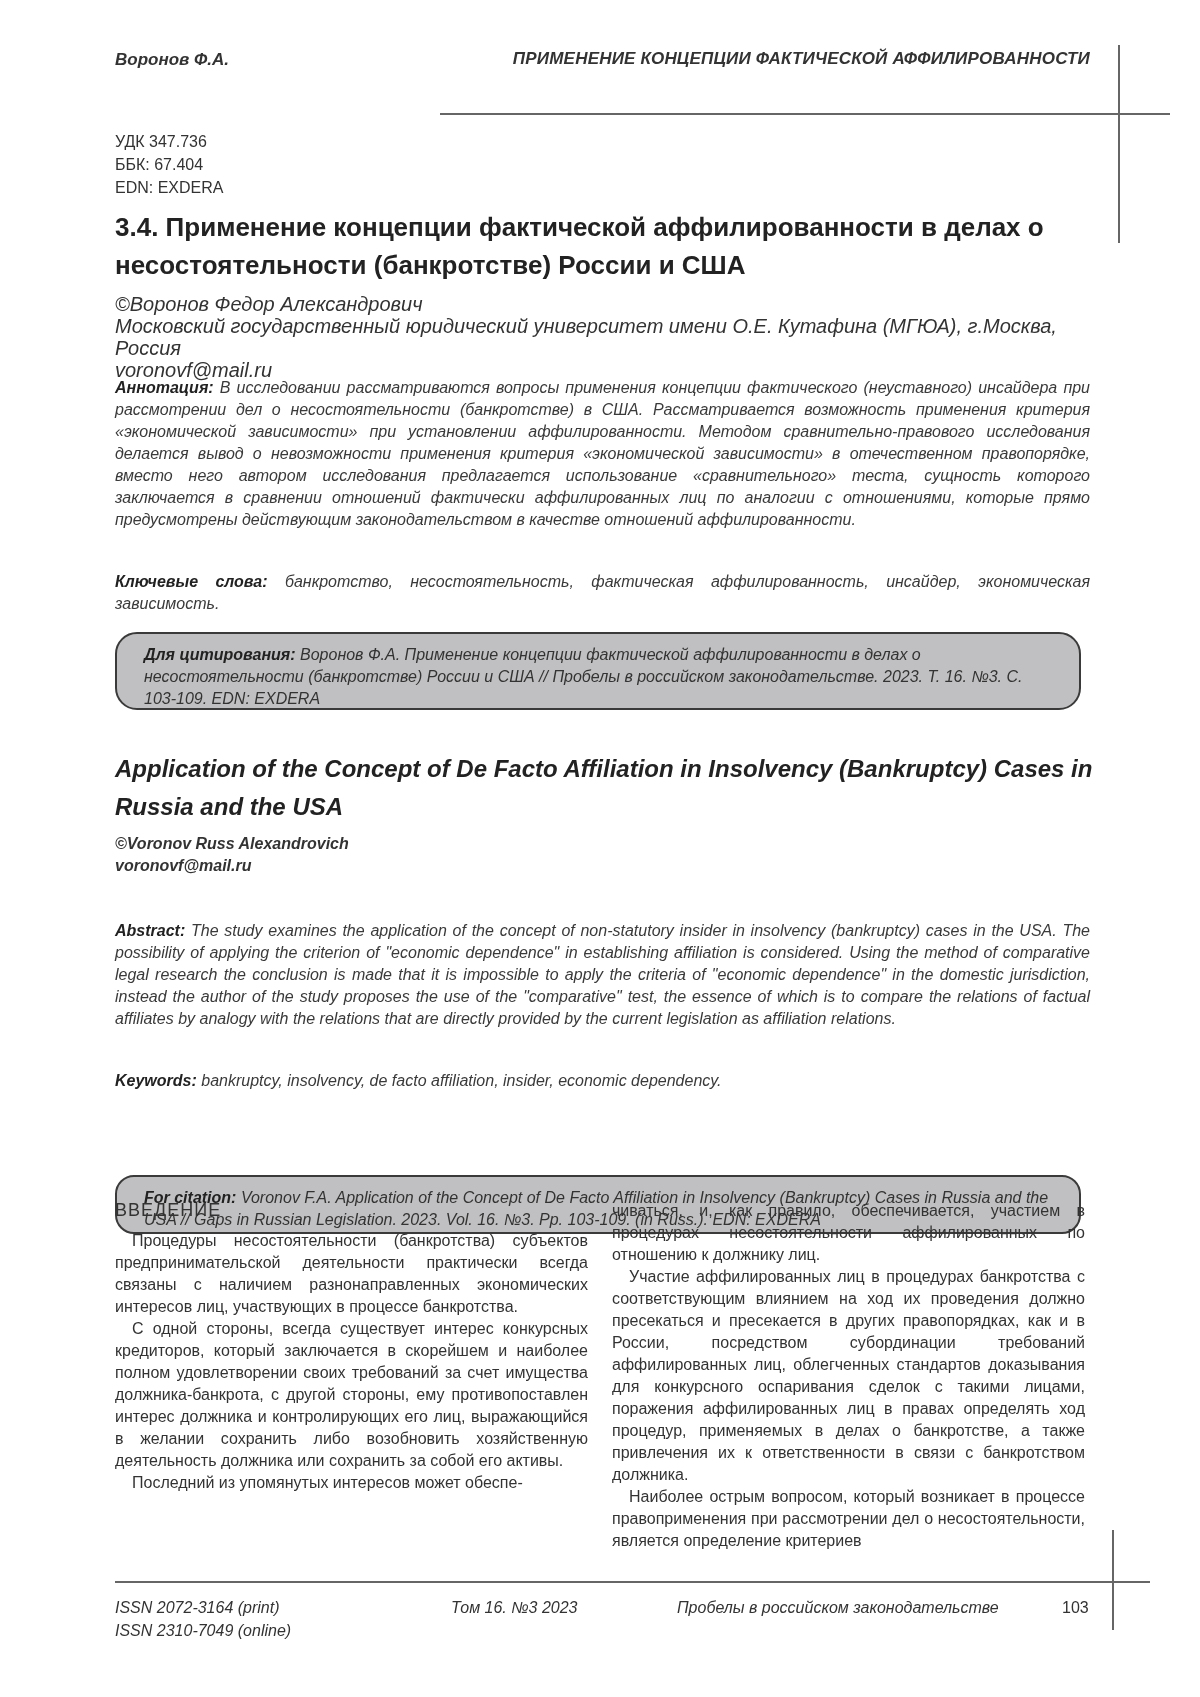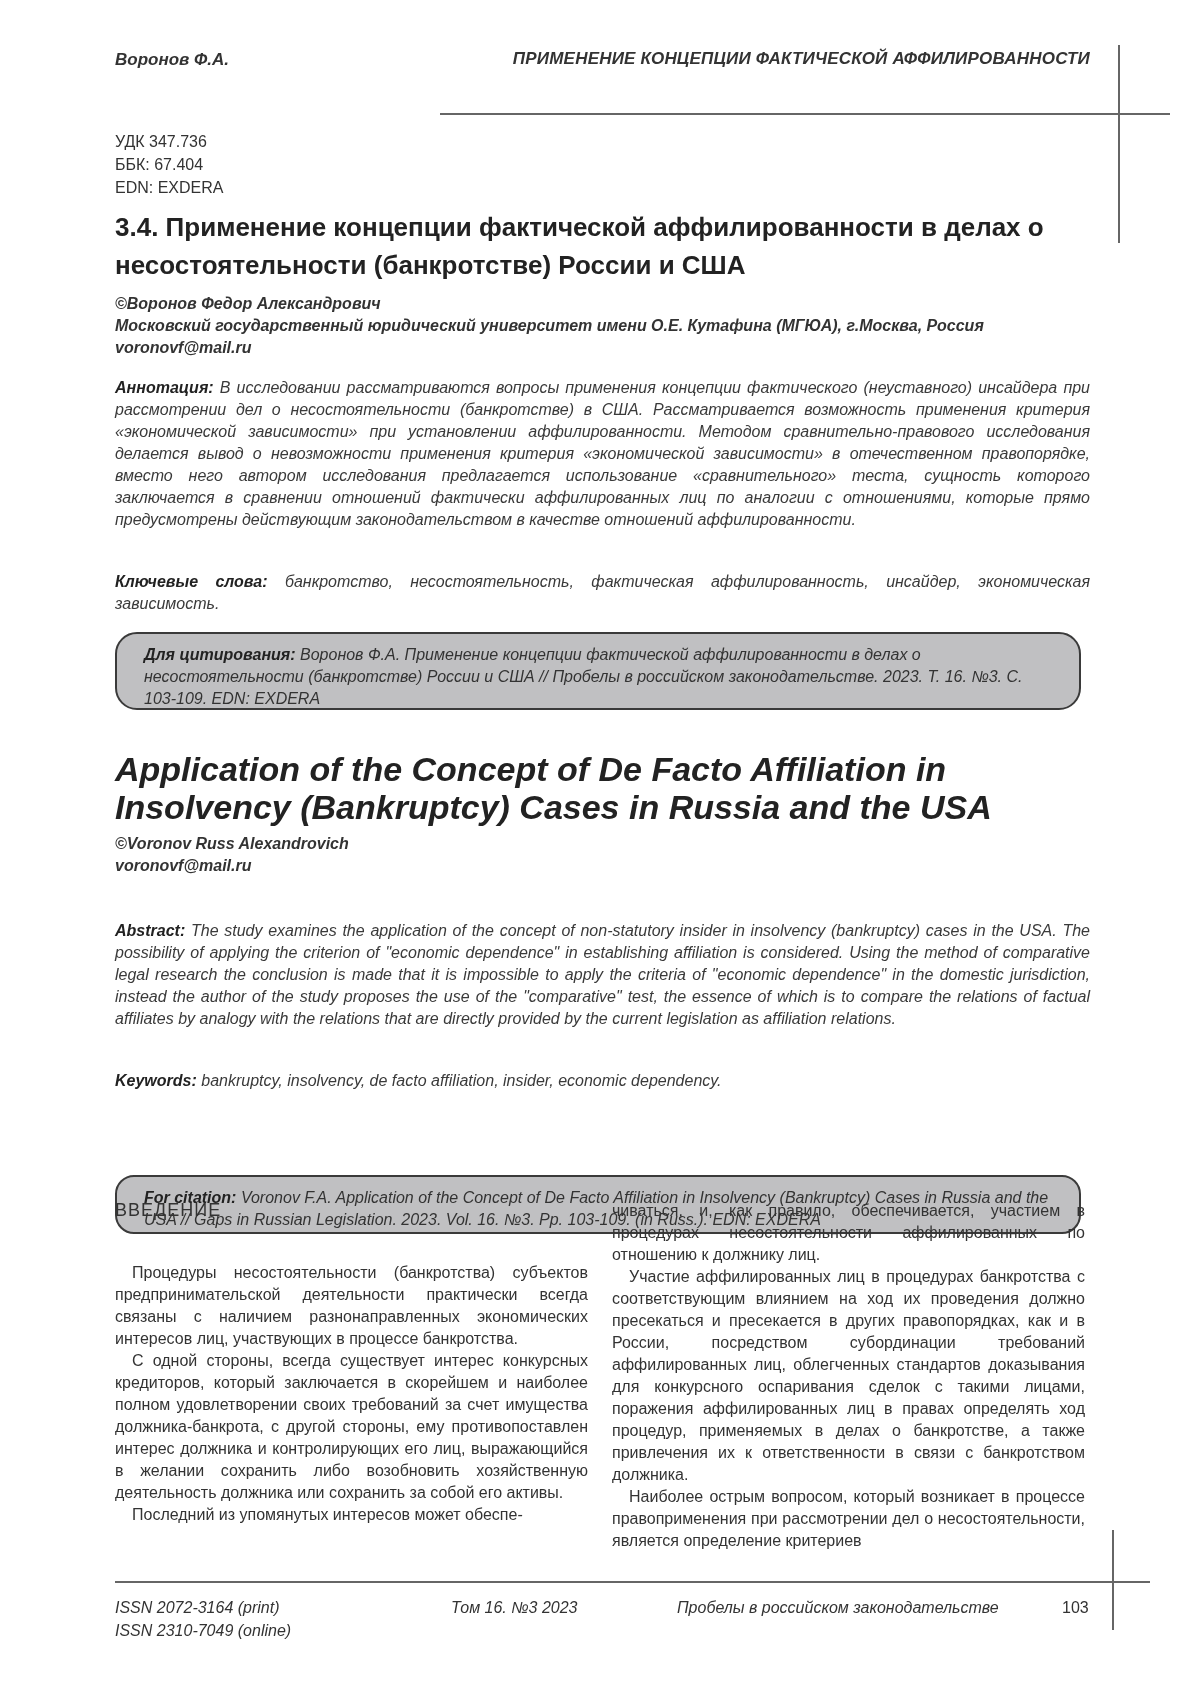--- a/index.html
+++ b/index.html
@@ -8,36 +8,36 @@
   .abs { position: absolute; }
   .rule-h { position: absolute; height: 2px; background: #666; }
   .rule-v { position: absolute; width: 2px; background: #666; }
 
   .hdr-author { left: 115px; top: 50px; font-size: 17px; font-weight: bold; font-style: italic; color: #333; }
   .hdr-title { right: 110px; top: 46px; width: 700px; text-align: right; font-size: 17px; font-weight: bold; font-style: italic; line-height: 25px; color: #333; letter-spacing: 0.2px; }
 
   .meta { left: 115px; top: 130px; font-size: 16px; line-height: 23px; color: #333; }
 
   .title-ru { left: 115px; top: 208px; width: 990px; font-size: 26px; font-weight: bold; line-height: 38px; color: #222; }
-  .author-block { left: 115px; top: 293px; width: 990px; font-size: 16px; font-style: italic; font-weight: bold; line-height: 22px; color: #333; }
+  .author-block { left: 115px; top: 293px; width: 990px; font-size: 20px; font-style: italic; font-weight: normal; line-height: 22px; color: #333; }
 
   .para-abs { left: 115px; width: 975px; font-size: 16px; font-style: italic; line-height: 22px; color: #3a3a3a; text-align: justify; }
   .para-abs b { font-style: italic; color: #222; }
 
   .cite-box { left: 115px; width: 966px; background: #c0c0c2; border: 2px solid #3a3a3a; border-radius: 22px; box-sizing: border-box; padding: 10px 24px 10px 27px; font-size: 16px; font-style: italic; line-height: 22px; color: #333; }
   .cite-box b { color: #222; }
 
-  .title-en { left: 115px; top: 750px; width: 990px; font-size: 34px; font-weight: bold; font-style: italic; line-height: 38px; color: #222; }
+  .title-en { left: 115px; top: 750px; width: 990px; font-size: 24px; font-weight: bold; font-style: italic; line-height: 38px; color: #222; }
   .author-en { left: 115px; top: 833px; width: 990px; font-size: 16px; font-style: italic; font-weight: bold; line-height: 22px; color: #333; }
 
   .section-head { left: 115px; top: 1200px; font-size: 18px; letter-spacing: 1px; color: #333; }
   .col { width: 473px; font-size: 16px; line-height: 22px; text-align: justify; color: #333; }
   .col p { margin: 0; text-indent: 17px; }
   .col p.cont { text-indent: 0; }
-  .col-left { left: 115px; top: 1230px; margin-top: 32px; }
+  .col-left { left: 115px; top: 1230px; }
   .col-right { left: 612px; top: 1200px; }
 
   .footer { font-size: 16px; font-style: italic; color: #333; line-height: 23px; }
 </style>
 </head>
 <body>
 
 <div class="rule-v" style="left:1118px; top:45px; height:198px;"></div>
 <div class="rule-h" style="left:440px; top:113px; width:730px;"></div>
 

